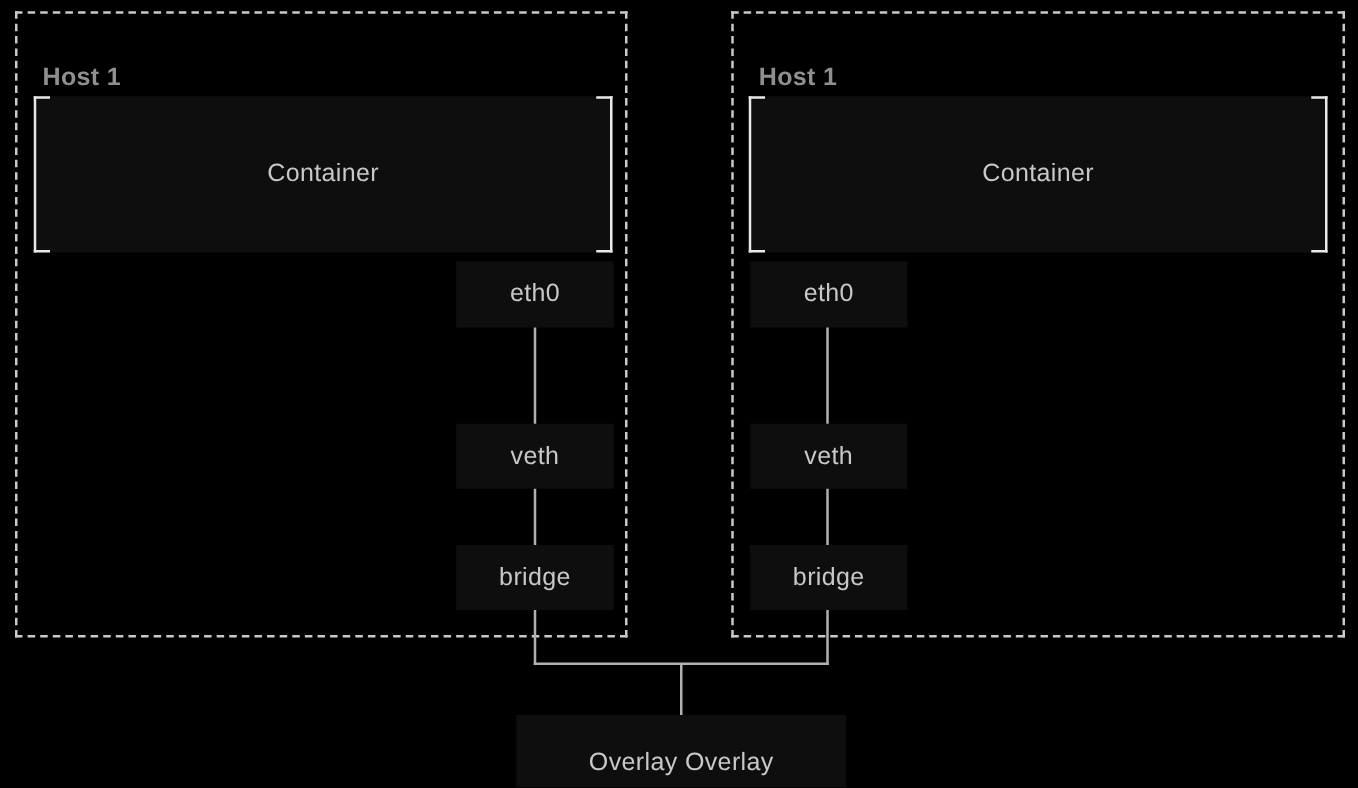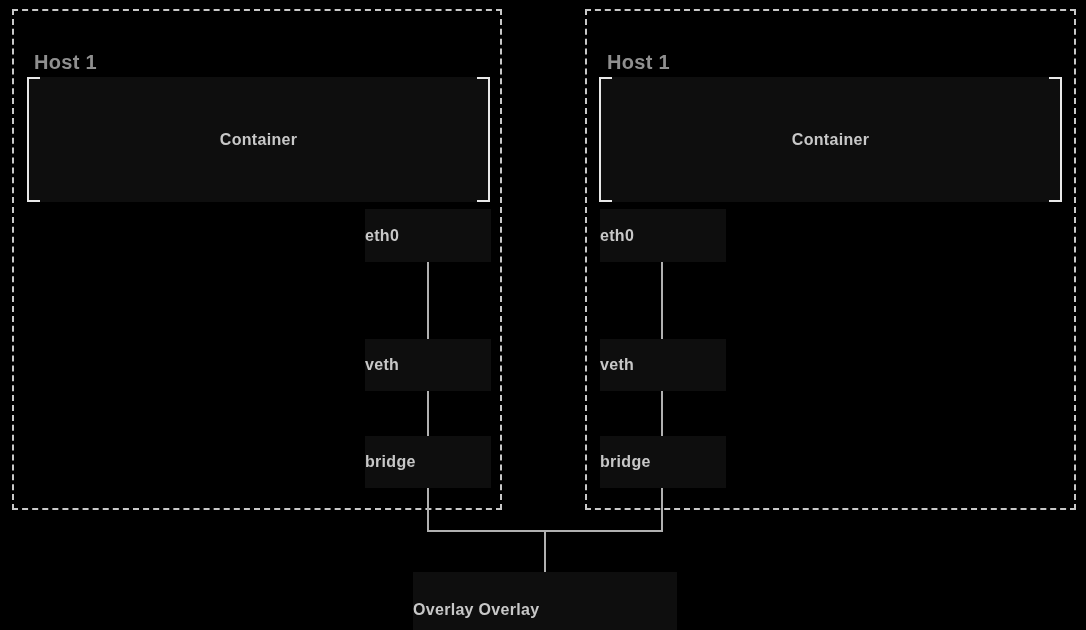--- a/index.html
+++ b/index.html
@@ -60,24 +60,25 @@
     right: 0;
     border-right: 2px solid var(--bracket);
     border-top: 2px solid var(--bracket);
     border-bottom: 2px solid var(--bracket);
   }
   .node-box {
     position: absolute;
     background: var(--node-fill);
     display: flex;
     align-items: center;
+    justify-content: center;
   }
   .node-label {
-    font-size: 16px;
-    font-weight: bold;
+    font-size: 20px;
+    font-weight: normal;
     color: var(--node-text);
     letter-spacing: 0.3px;
     white-space: nowrap;
   }
   .edge-v {
     position: absolute;
     width: 2px;
     background: var(--line);
   }
   .edge-h {

